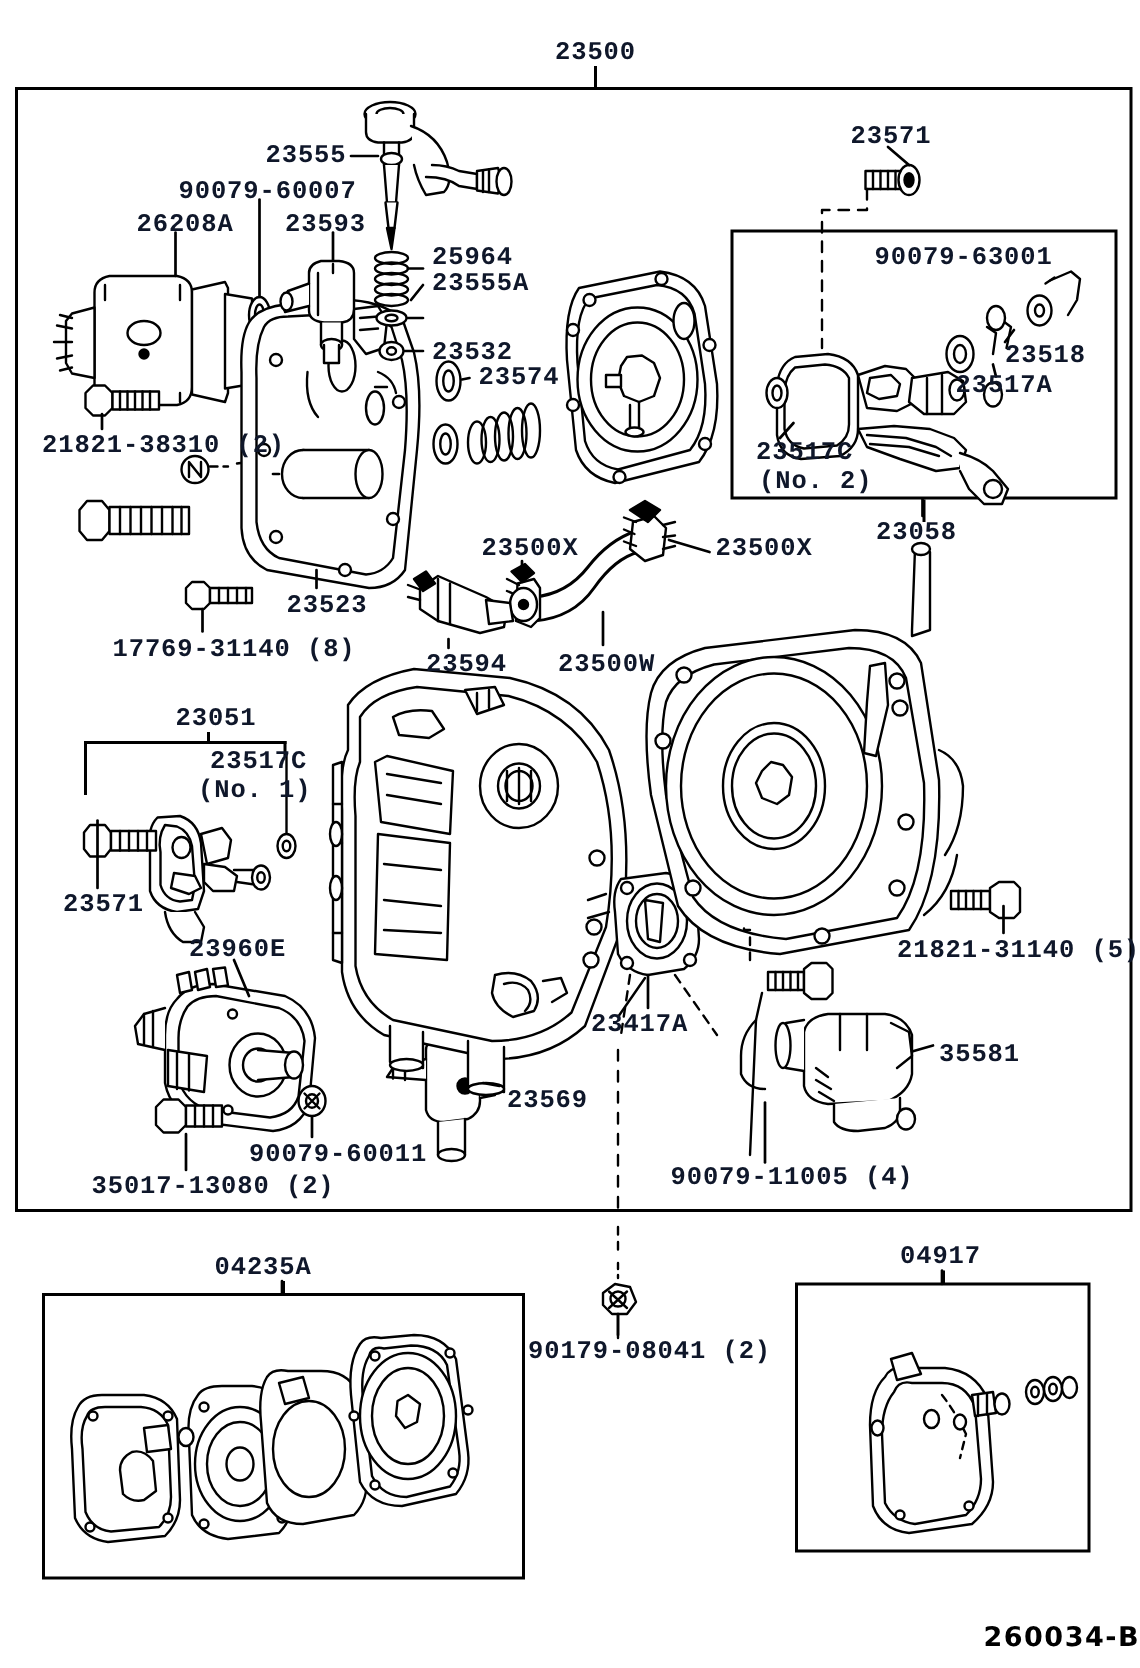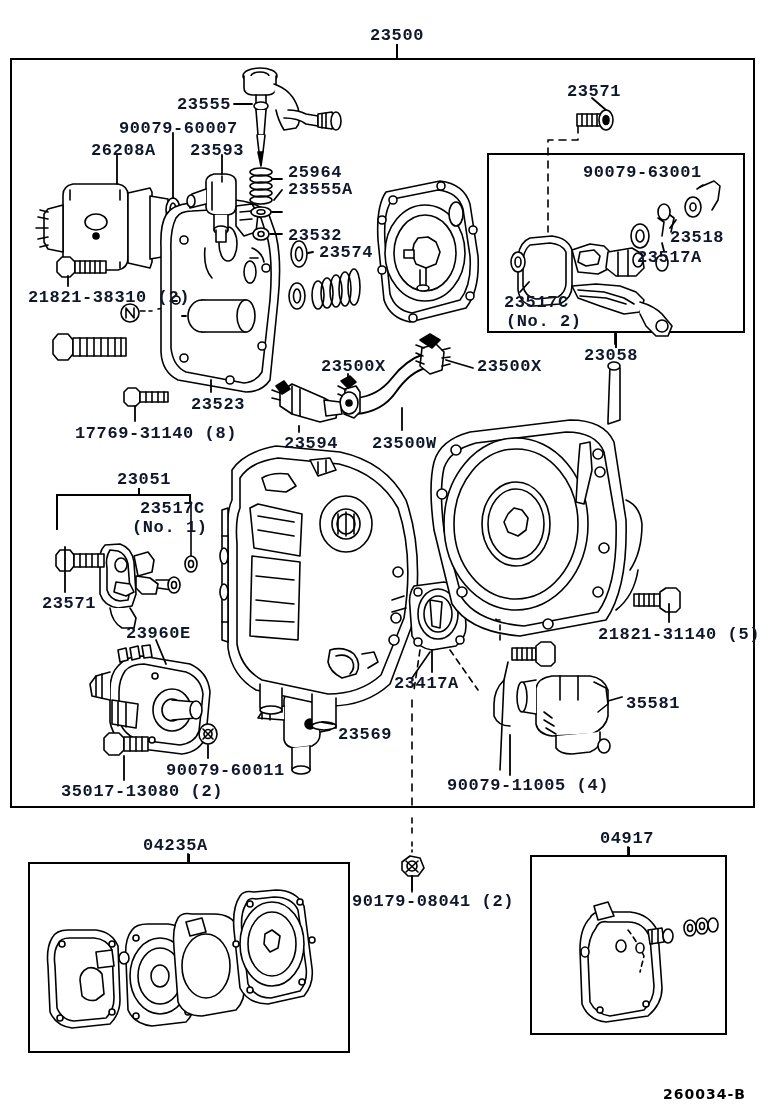--- a/index.html
+++ b/index.html
@@ -33,22 +33,22 @@
 
   .leader{
     position:absolute;
     background:#000;
   }
   .leader.v{width:2px;}
   .leader.h{height:2px;}
 
   .diagcode{
     position:absolute;
-    right:14px;bottom:10px;
-    font-weight:700;font-size:14px;letter-spacing:1px;
+    right:0;bottom:10px;
+    font-weight:700;font-size:18px;letter-spacing:1px;
   }
   svg.art{position:absolute;left:0;top:0;width:760px;height:1112px;pointer-events:none;}
   svg.art *{vector-effect:non-scaling-stroke;}
 </style>
 </head>
 <body>
 
 <div id="stage">
 
   <div class="box" style="left:10px;top:58px;width:745px;height:750px;"></div>

